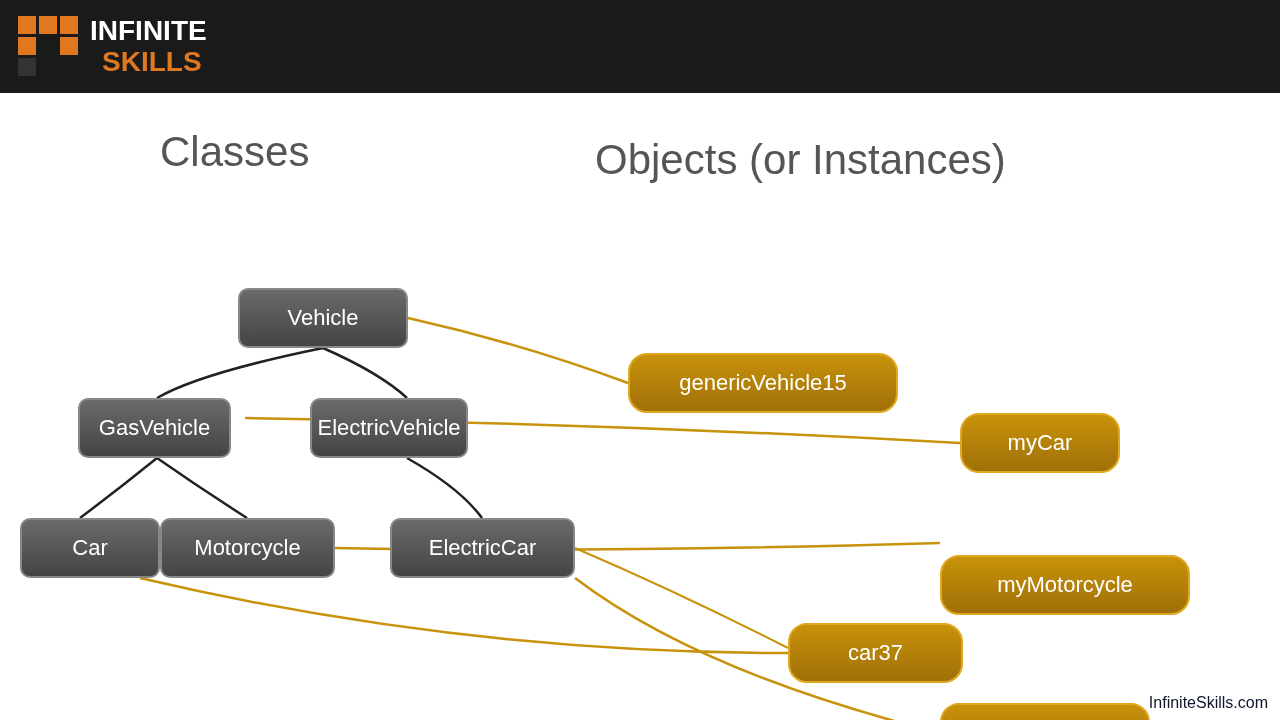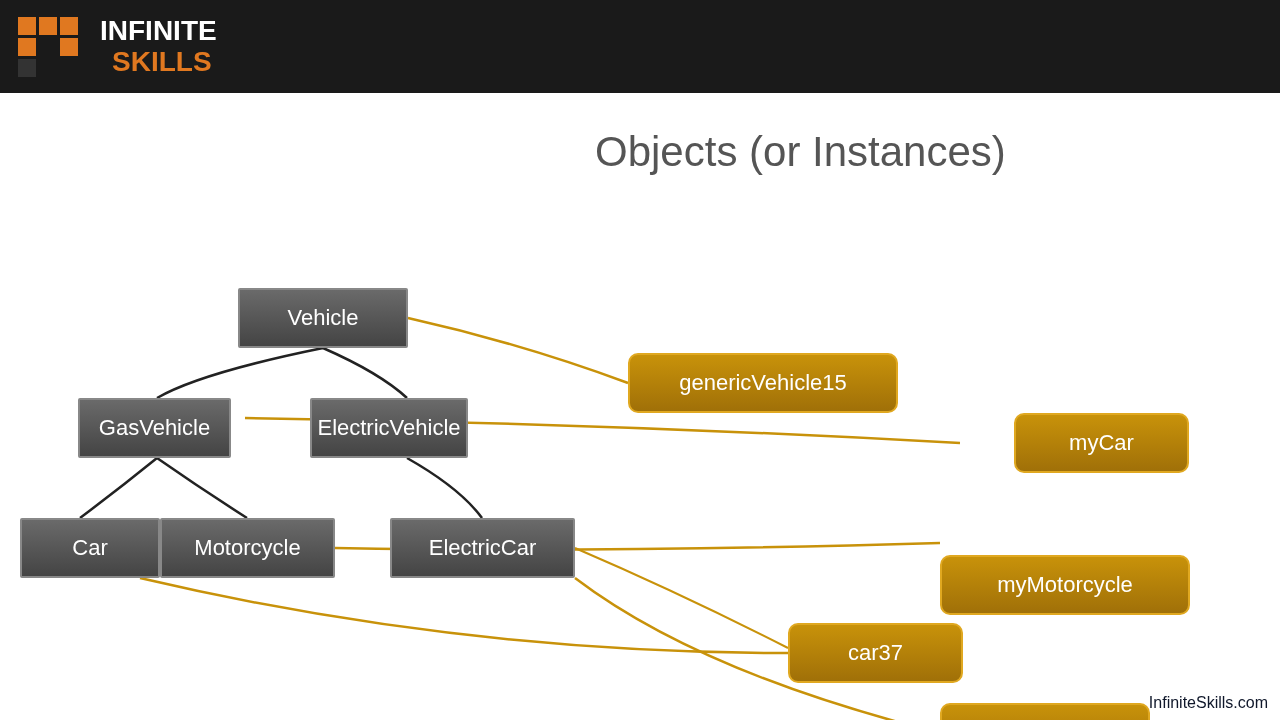--- a/index.html
+++ b/index.html
@@ -9,22 +9,22 @@
     #header {
       width: 1280px;
       height: 93px;
       background: #1a1a1a;
       display: flex;
       align-items: center;
       padding-left: 18px;
     }
     .logo-container {
       display: flex;
-      align-items: center;
-      gap: 22px;
+      align-items: flex-start;
+      gap: 12px;
     }
     .logo-grid {
       display: grid;
       grid-template-columns: repeat(3, 18px);
       grid-template-rows: repeat(3, 18px);
       gap: 3px;
     }
     .logo-cell {
       width: 18px; height: 18px;
     }
@@ -49,42 +49,42 @@
 
     
     .section-heading {
       position: absolute;
       top: 35px;
       font-size: 42px;
       color: #555;
       font-weight: normal;
     }
     #heading-classes { left: 160px; }
-    #heading-objects { left: 595px; }
+    #heading-objects { left: 595px; margin-top: 8px; }
 
     
     .class-node {
       position: absolute;
       background: linear-gradient(to bottom, #6a6a6a, #444);
       border: 2px solid #888;
-      border-radius: 2px;
+      border-radius: 10px;
       color: #fff;
       font-size: 22px;
       display: flex;
       align-items: center;
       justify-content: center;
       text-align: center;
     }
 
     
     .object-node {
       position: absolute;
       background: linear-gradient(to bottom, #c8920a, #a07008);
       border: 2px solid #e0a820;
-      border-radius: 10px;
+      border-radius: 19px;
       color: #fff;
       font-size: 22px;
       display: flex;
       align-items: center;
       justify-content: center;
       text-align: center;
     }
 
     
     #watermark {
@@ -150,33 +150,34 @@
 
     <path d="M 335 455 Q 600 460 940 450" stroke="#c8920a" stroke-width="2.5" fill="none"></path>
 
     <path d="M 140 485 Q 460 560 788 560" stroke="#c8920a" stroke-width="2.5" fill="none"></path>
 
     <path d="M 575 485 Q 700 580 940 640" stroke="#c8920a" stroke-width="2.5" fill="none"></path>
 
     <path d="M 575 455 Q 680 500 788 555" stroke="#c8920a" stroke-width="2.0" fill="none"></path>
   </svg>
 
+  <div class="section-heading" id="heading-classes">Classes</div>
   <div class="section-heading" id="heading-objects">Objects (or Instances)</div>
 
   <div id="class-nodes-container">
       <div class="class-node" style="left: 238px; top: 195px; width: 170px; height: 60px;">Vehicle</div>
       <div class="class-node" style="left: 78px; top: 305px; width: 153px; height: 60px;">GasVehicle</div>
       <div class="class-node" style="left: 310px; top: 305px; width: 158px; height: 60px;">ElectricVehicle</div>
       <div class="class-node" style="left: 20px; top: 425px; width: 140px; height: 60px;">Car</div>
       <div class="class-node" style="left: 160px; top: 425px; width: 175px; height: 60px;">Motorcycle</div>
       <div class="class-node" style="left: 390px; top: 425px; width: 185px; height: 60px;">ElectricCar</div>
     </div>
 
   <div id="object-nodes-container">
       <div class="object-node" style="left: 628px; top: 260px; width: 270px; height: 60px;">genericVehicle15</div>
-      <div class="object-node" style="left: 1014px; top: 320px; width: 175px; height: 60px;">myCar</div>
+      <div class="object-node" style="left: 960px; top: 320px; width: 160px; height: 60px;">myCar</div>
       <div class="object-node" style="left: 940px; top: 420px; width: 250px; height: 60px; margin-top: 42px;">myMotorcycle</div>
       <div class="object-node" style="left: 788px; top: 530px; width: 175px; height: 60px;">car37</div>
       <div class="object-node" style="left: 940px; top: 610px; width: 210px; height: 60px;">carForJim</div>
     </div>
 
   <div id="watermark">InfiniteSkills.com</div>
 </div>
 
 </body></html>

